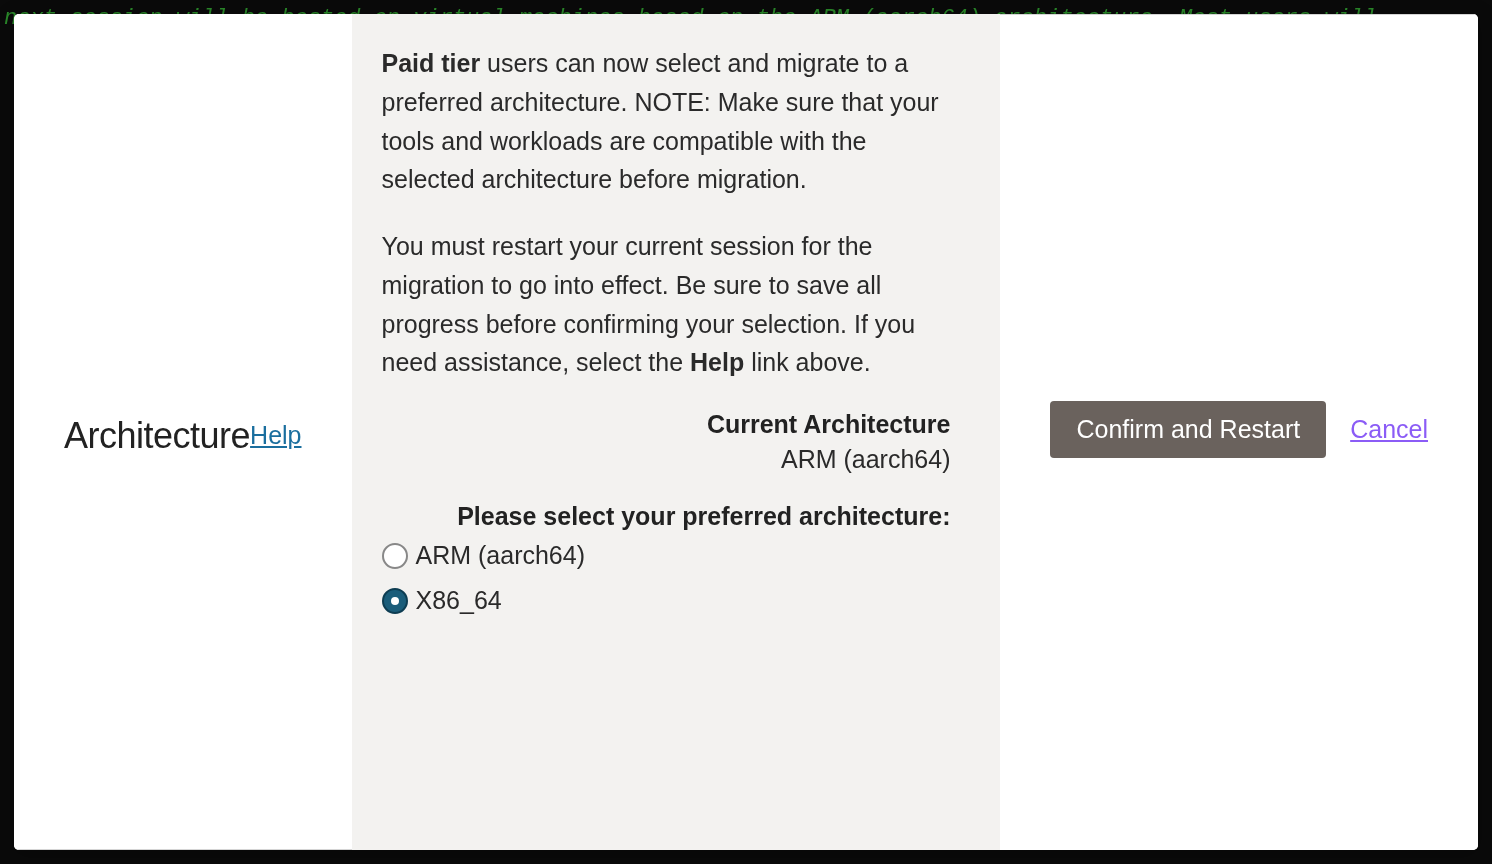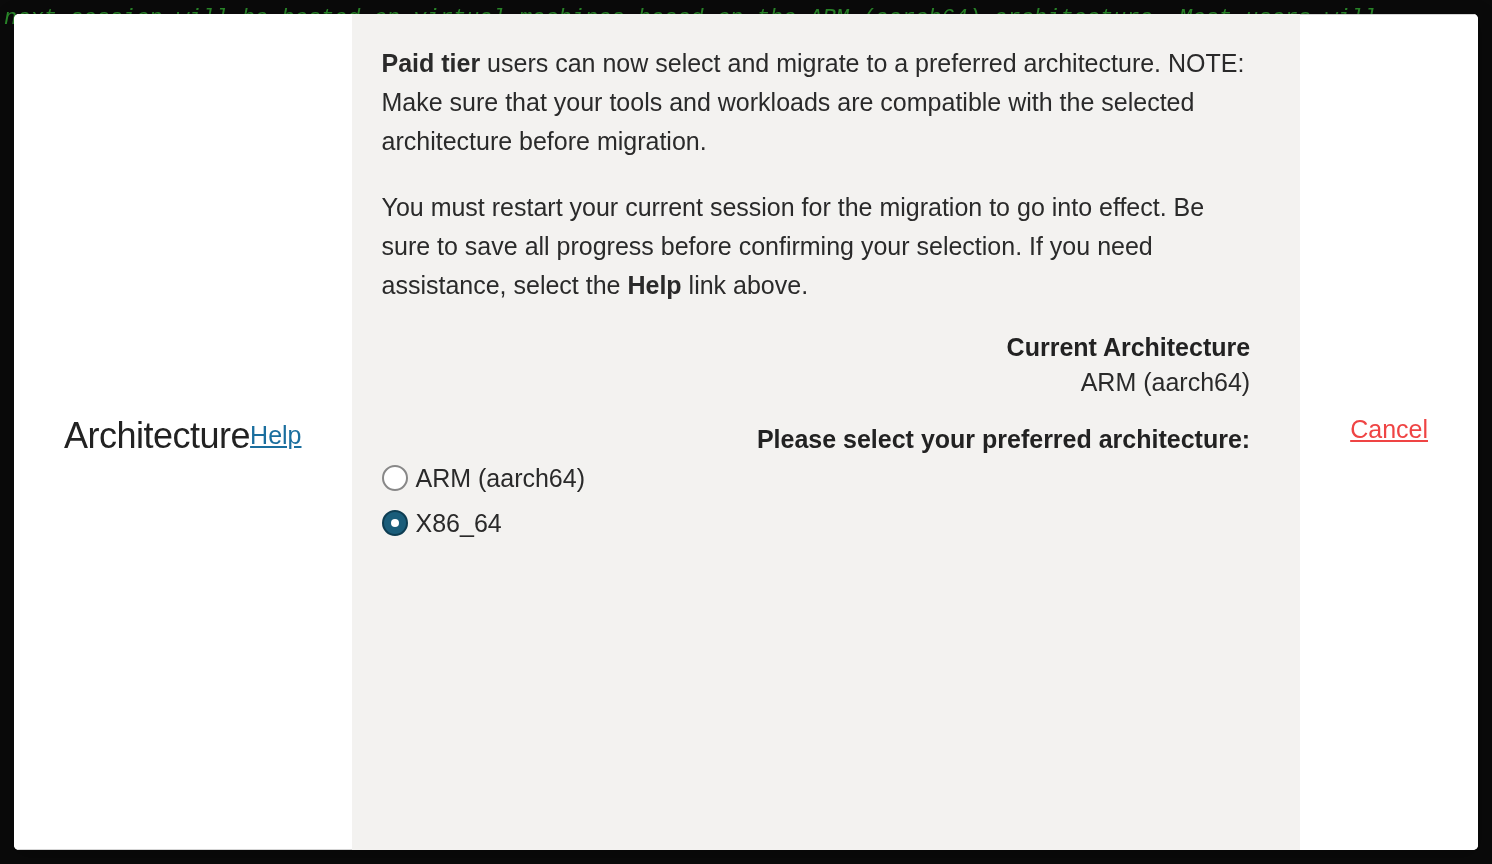--- a/index.html
+++ b/index.html
@@ -143,21 +143,21 @@
       background: #6a625d;
       color: #fff;
       border: none;
       font-size: 25px;
       padding: 14px 26px;
       border-radius: 4px;
       cursor: pointer;
       font-family: inherit;
     }
     .btn-link {
-      color: #ef4444;
+      color: #8b5cf6;
       font-size: 25px;
       text-decoration: underline;
       cursor: pointer;
       background: none;
       border: none;
       font-family: inherit;
     }
   </style>
 </head>
 <body>
@@ -202,16 +202,17 @@
           <span class="radio-circle selected"></span>
           <span class="radio-label">X86_64</span>
         </div>
 
       </div>
     </div>
 
   </div>
 
   <div class="dialog-footer">
+    <button class="btn-primary">Confirm and Restart</button>
     <button class="btn-link">Cancel</button>
   </div>
 
 </div>
 
 </body></html>

